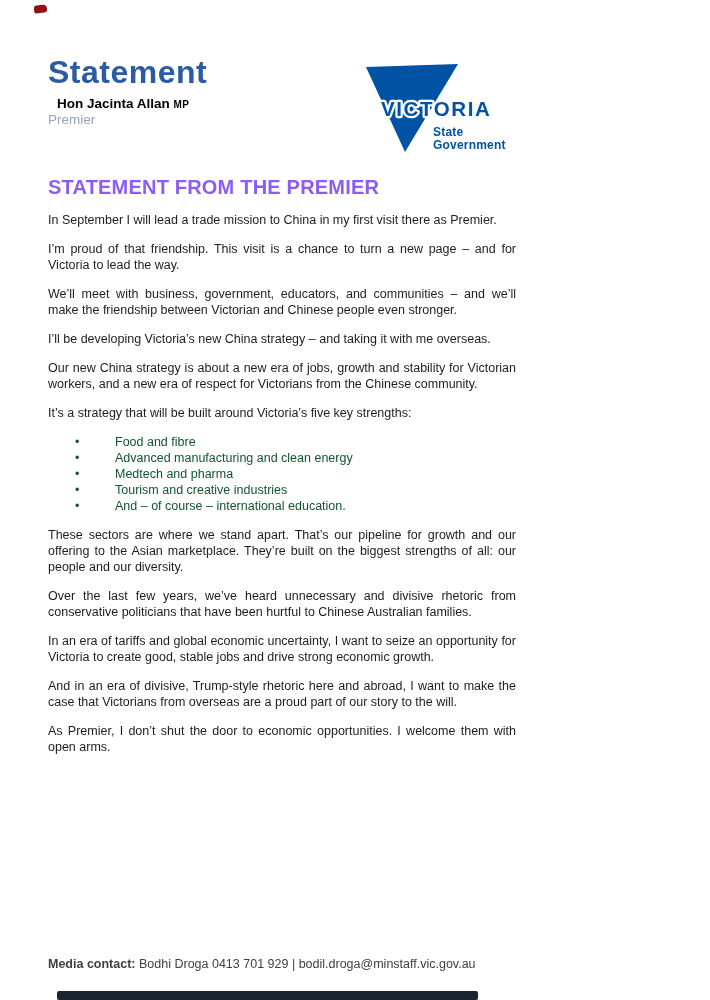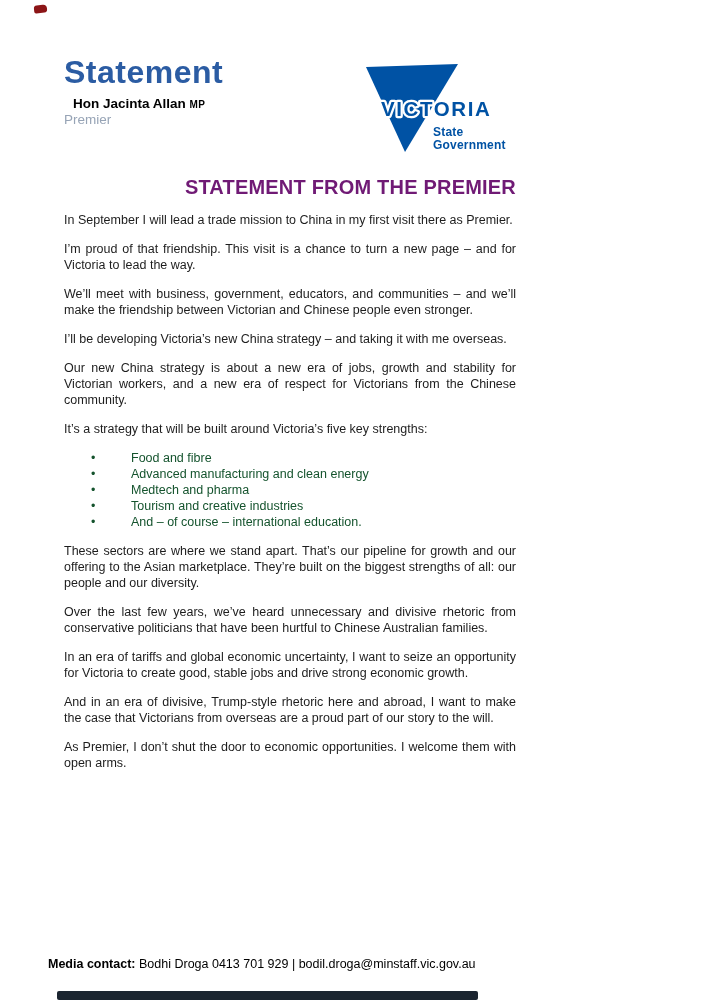--- a/index.html
+++ b/index.html
@@ -5,21 +5,20 @@
   * { box-sizing: border-box; }
   html, body { margin: 0; padding: 0; background: #ffffff; }
   .page {
     position: relative;
     width: 563px;
     height: 1000px;
     background: #ffffff;
     font-family: "Liberation Sans", sans-serif;
     color: #1d1d1d;
     overflow: hidden;
-    padding-left: 16px;
   }
   .content { padding: 0 47px 0 48px; }
 
   
   .header {
     display: flex;
     justify-content: space-between;
     align-items: flex-start;
     padding: 56px 45px 0 48px;
   }
@@ -65,23 +64,22 @@
     margin: 70px 0 0 0;
     font-size: 12.5px;
     line-height: 16px;
     color: #1d1d1d;
   }
   .doc-title {
     margin: 17px 0 0 0;
     font-size: 20px;
     font-weight: bold;
     letter-spacing: 0.2px;
-    color: #701a75;
+    color: #8b5cf6;
     line-height: 22px;
-    text-align: right;
   }
   .doc-text { margin-top: 14px; }
   .para {
     margin: 0 0 13px 0;
     font-size: 12.5px;
     line-height: 16px;
     text-align: justify;
     color: #1d1d1d;
   }
   ul.bullets {
@@ -106,21 +104,21 @@
   }
 
   
   .footer {
     position: absolute;
     left: 48px;
     right: 47px;
     top: 956px;
     font-size: 12.5px;
     line-height: 16px;
-    color: #000000;
+    color: #404040;
   }
   .footer .label { font-weight: bold; }
 
   
   .red-mark {
     position: absolute;
     left: 34px;
     top: 5px;
     width: 13px;
     height: 8px;

